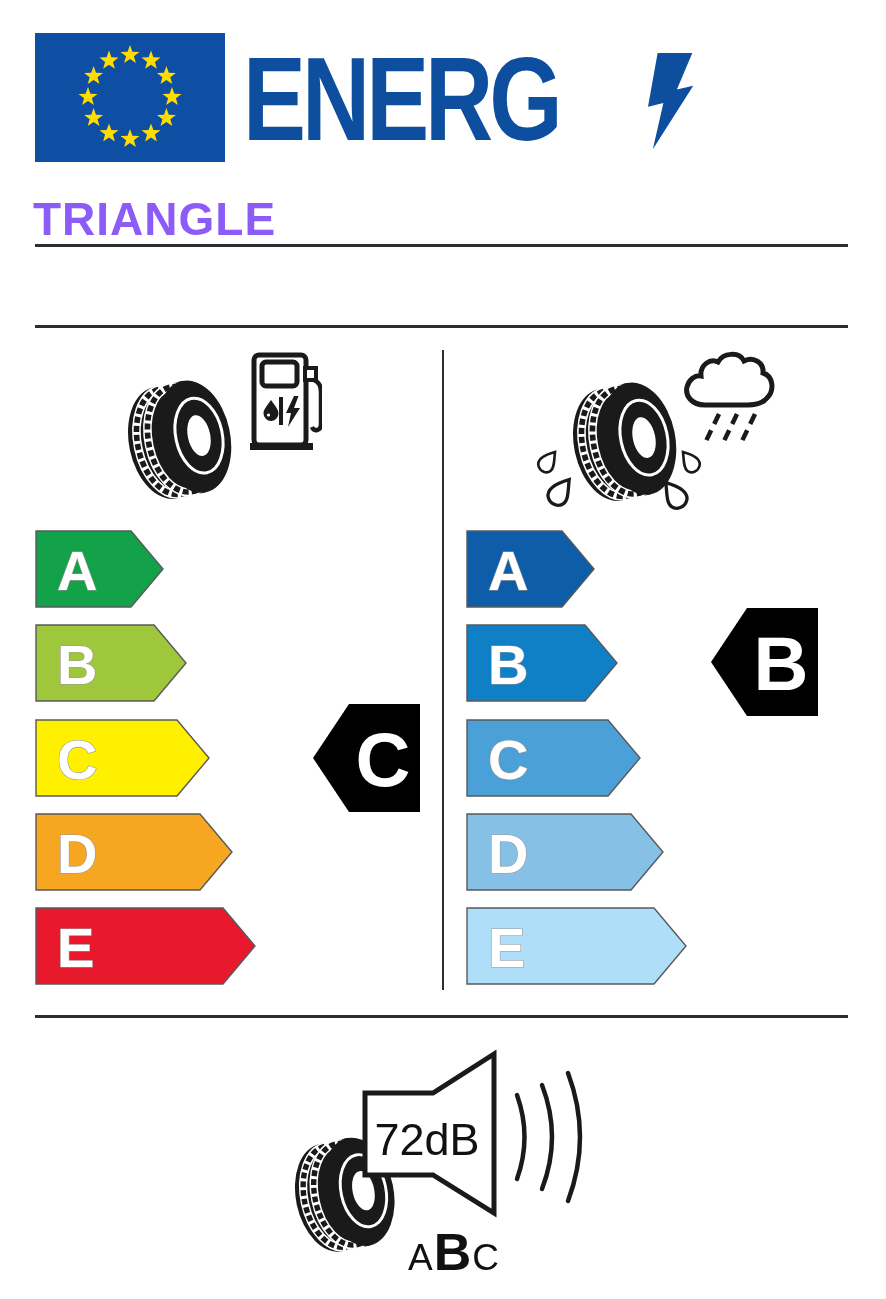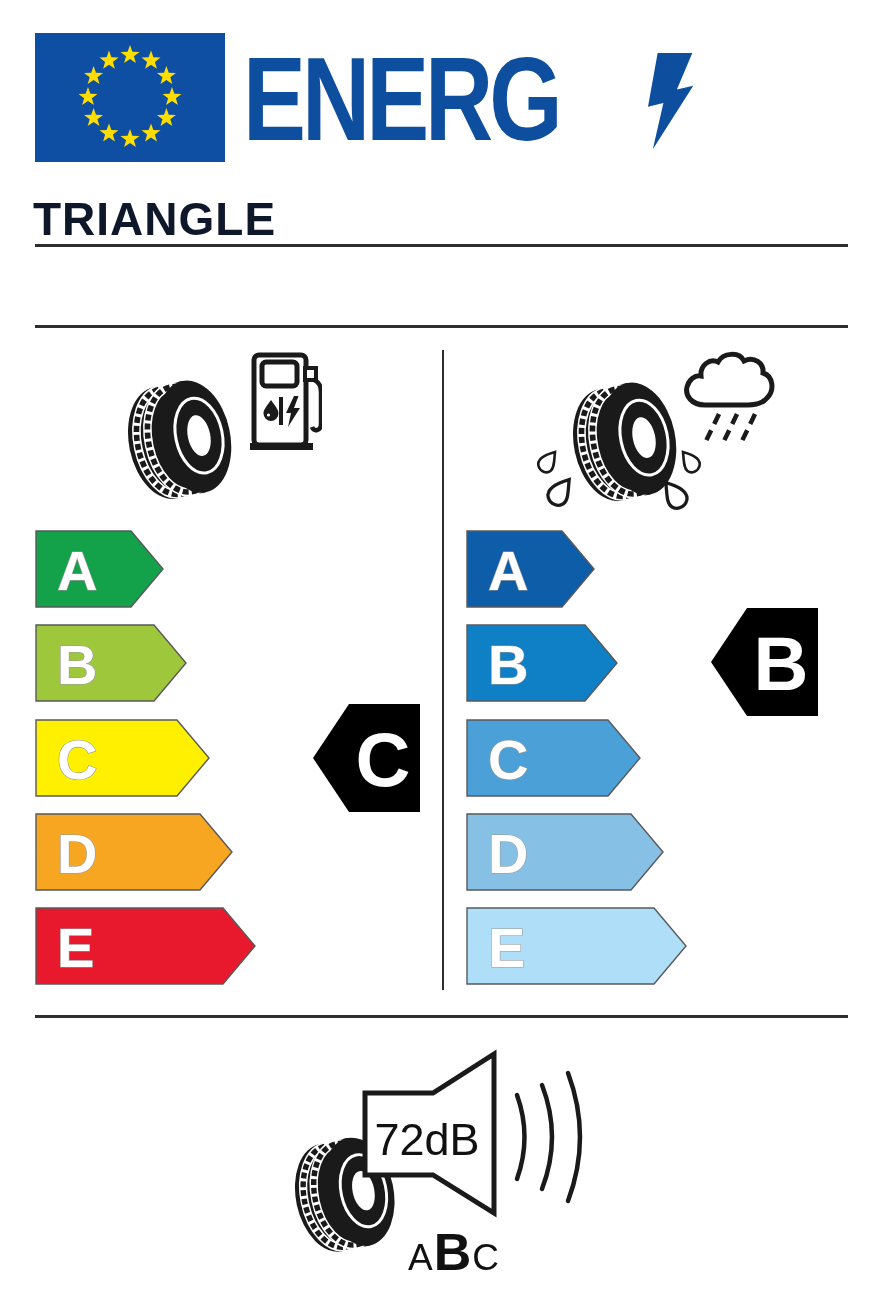--- a/index.html
+++ b/index.html
@@ -9,21 +9,21 @@
   }
   .abs{position:absolute;}
   .hline{background:#2e2e2e;height:3px;width:813px;left:35px;}
   .vline{background:#2e2e2e;width:2px;}
   #energ-text{
     left:243px;top:40px;font-size:118px;line-height:1;font-weight:700;
     color:#0d4f9e;transform:scaleX(0.80);transform-origin:left top;
     letter-spacing:-5px;white-space:nowrap;
   }
   #brand-name{
-    left:33px;top:192px;font-size:46px;font-weight:700;color:#0f172a;letter-spacing:1px;
+    left:33px;top:192px;font-size:46px;font-weight:700;color:#8b5cf6;letter-spacing:1px;
   }
   #noise-grade{
     left:408px;top:1222px;display:flex;align-items:baseline;color:#111;
   }
   #noise-grade .g-small{font-size:37px;font-weight:400;}
   #noise-grade .g-big{font-size:52px;font-weight:700;margin:0 1px;}
   svg{display:block;}
   text{font-family:"Liberation Sans","DejaVu Sans",sans-serif;}
 </style>
 </head>

